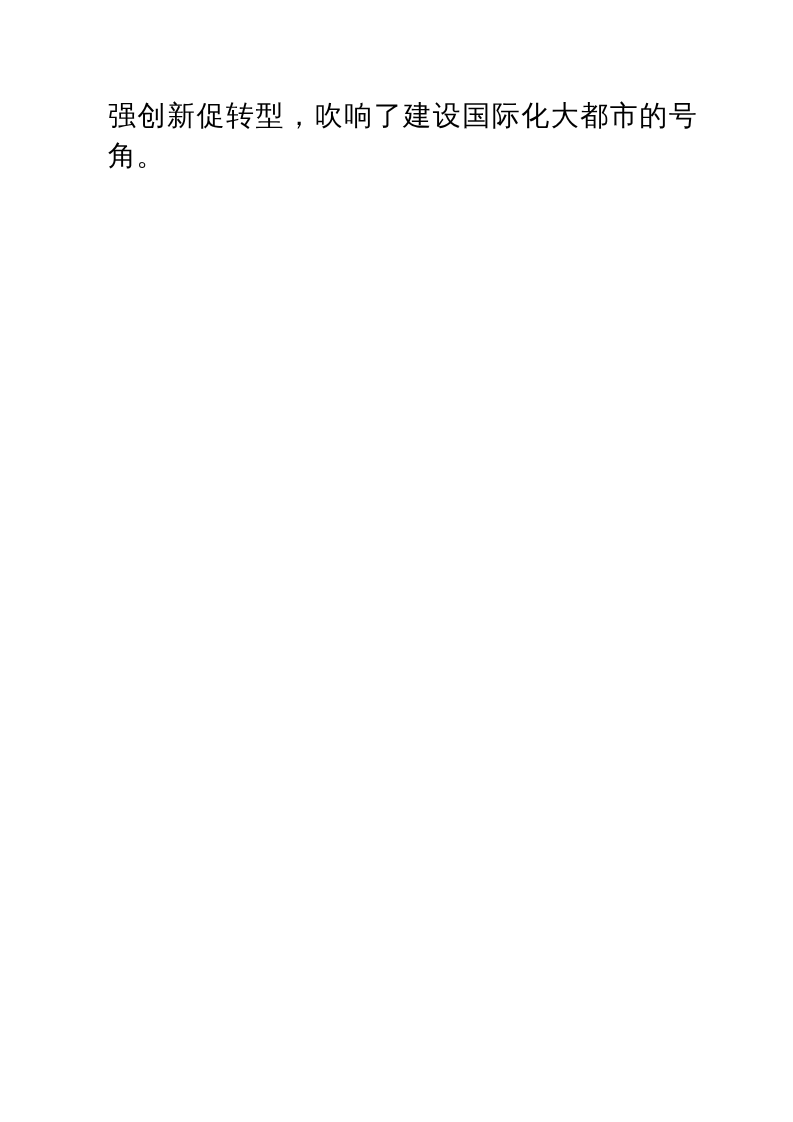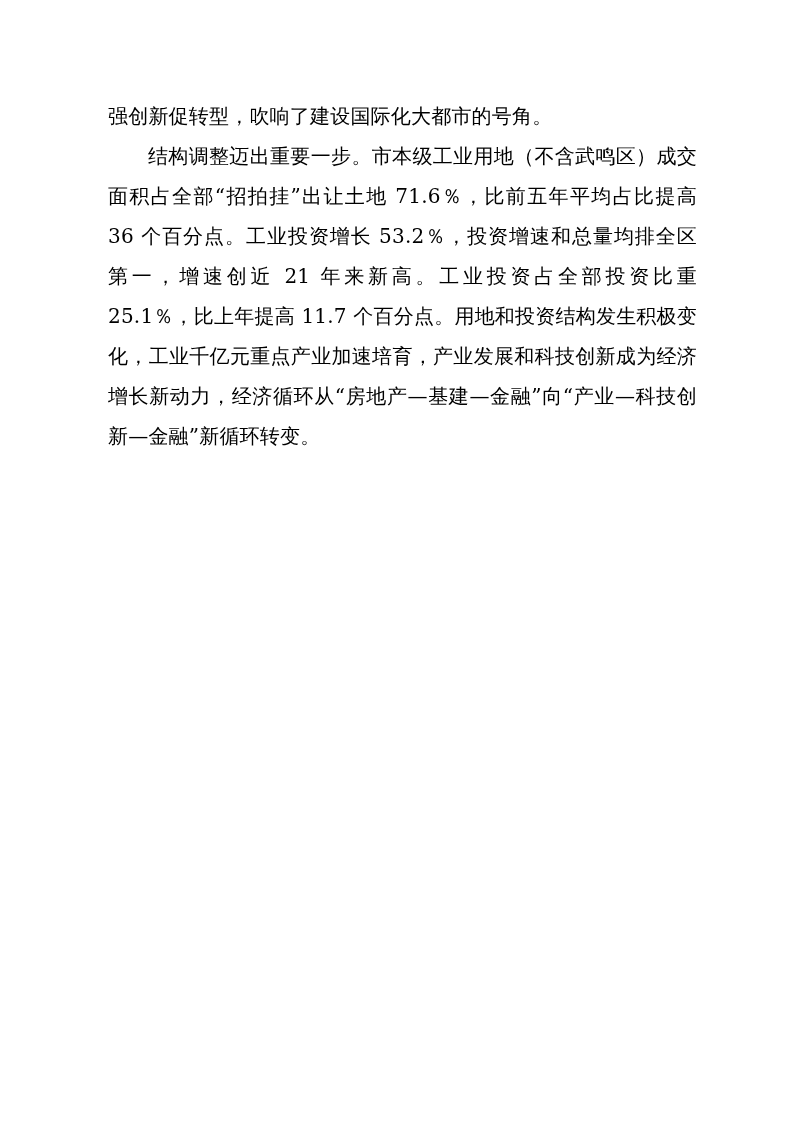--- a/index.html
+++ b/index.html
@@ -15,35 +15,34 @@
   }
   .page {
     position: relative;
     width: 793px;
     height: 1122px;
     box-sizing: border-box;
     padding: 96px 96px 90px 108px;
     background: #ffffff;
   }
   .doc-body {
-    font-size: 20px;
+    font-size: 28px;
     line-height: 40px;
     text-align: justify;
     text-justify: inter-ideograph;
     letter-spacing: 0.2px;
   }
   .para {
     margin: 0;
     text-indent: 2em;
   }
   .para.no-indent {
     text-indent: 0;
   }
 </style>
 </head>
 <body>
 
 <div class="page">
   <div class="doc-body">
     <p class="para no-indent">强创新促转型，吹响了建设国际化大都市的号角。</p>
-    <p class="para">结构调整迈出重要一步。市本级工业用地（不含武鸣区）成交面积占全部“招拍挂”出让土地 71.6％，比前五年平均占比提高 36 个百分点。工业投资增长 53.2％，投资增速和总量均排全区第一，增速创近 21 年来新高。工业投资占全部投资比重 25.1％，比上年提高 11.7 个百分点。用地和投资结构发生积极变化，工业千亿元重点产业加速培育，产业发展和科技创新成为经济增长新动力，经济循环从“房地产—基建—金融”向“产业—科技创新—金融”新循环转变。</p>
   </div>
 </div>
 
 </body></html>

